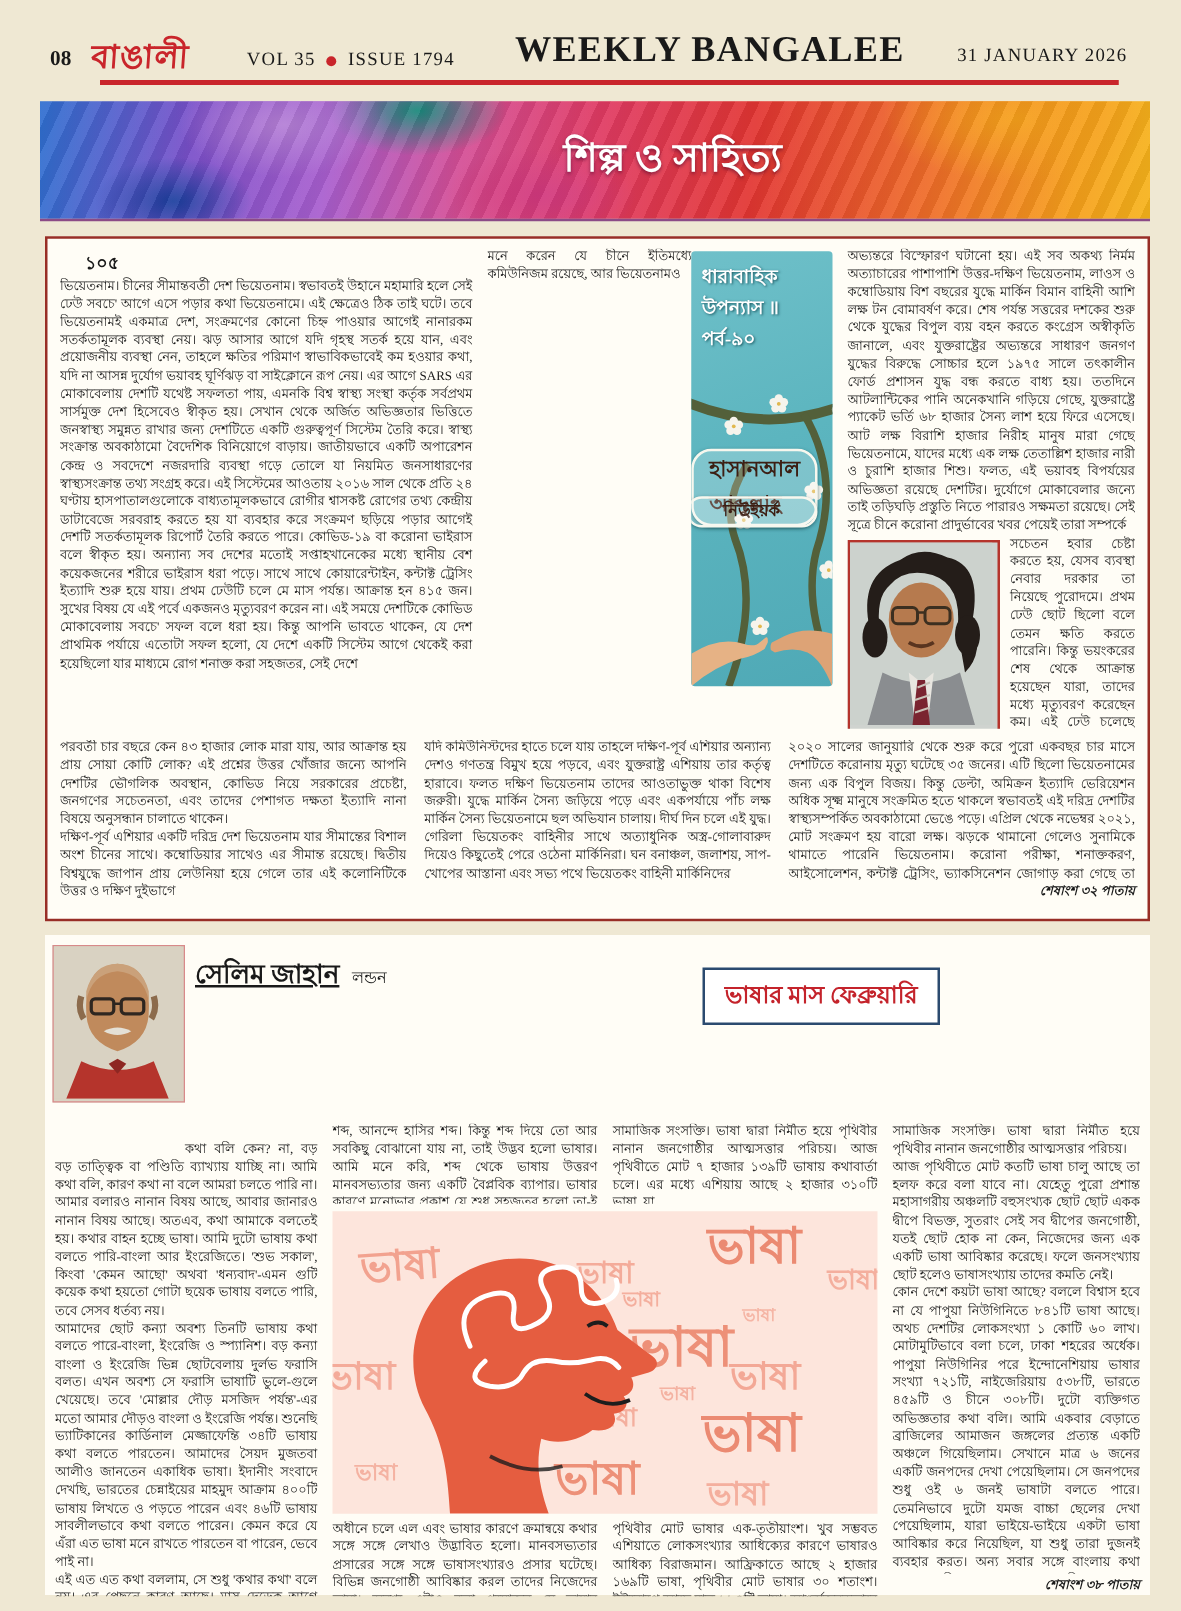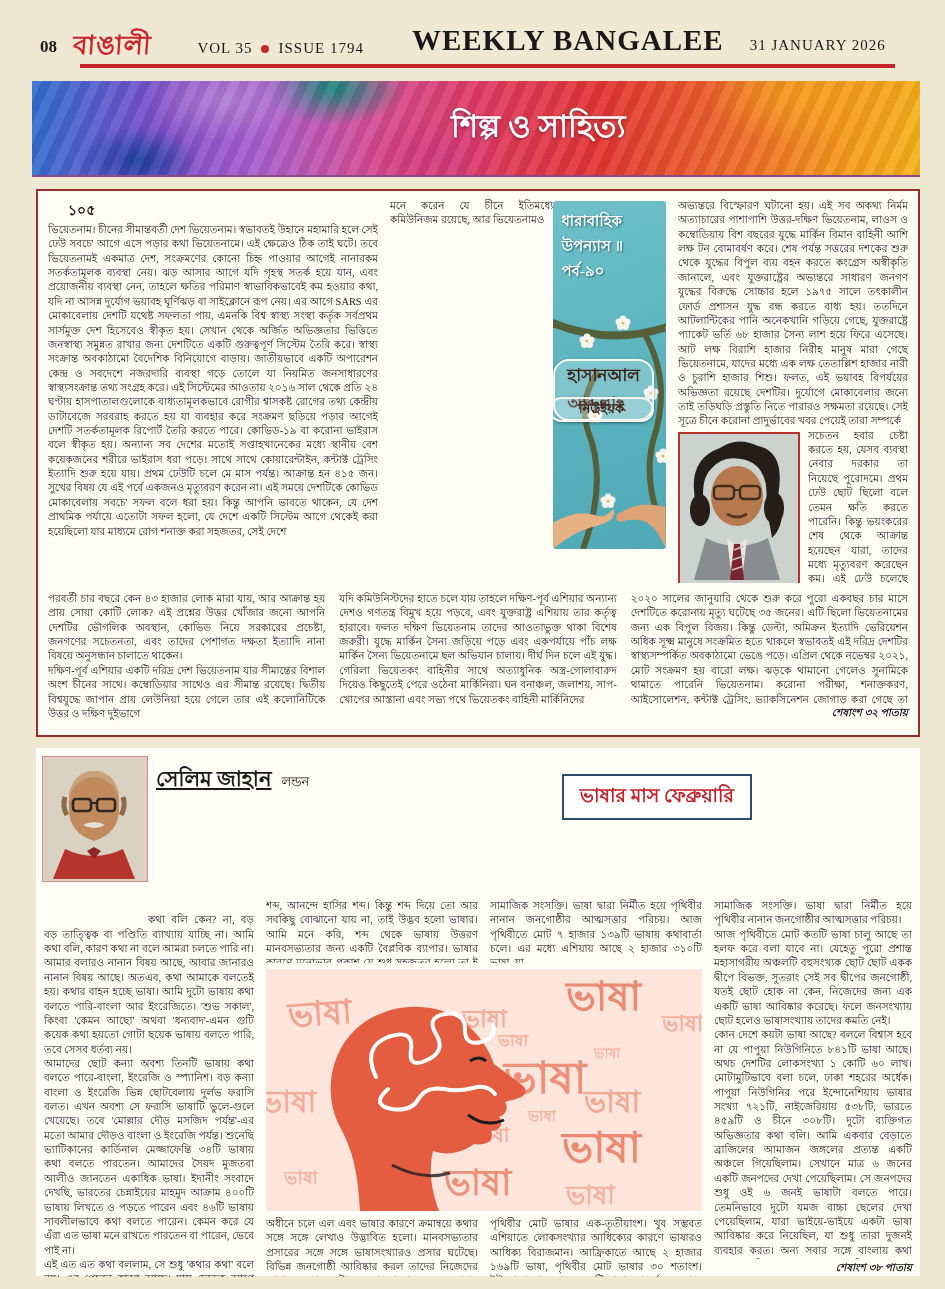--- a/index.html
+++ b/index.html
@@ -6,21 +6,21 @@
   body{width:945px;height:1289px;background:#efe8d3;font-family:"Liberation Serif", "DejaVu Sans", serif;color:#191919;overflow:hidden;}
   .page{position:relative;width:945px;height:1289px;}
 
   
   .masthead{padding:24px 25px 0 40px;}
   .mast-row{display:flex;align-items:flex-end;}
   .pageno{font-size:17px;font-weight:bold;margin-right:16px;}
   .logo{color:#c9252b;font-weight:bold;font-size:26px;line-height:.9;margin-right:46px;letter-spacing:1px;transform:skewX(-4deg);}
   .volissue{font-size:15px;letter-spacing:1px;margin-right:8px;display:flex;align-items:center;gap:9px;}
   .reddot{width:8px;height:8px;border-radius:50%;background:#c9252b;display:inline-block;}
-  .mast-title{font-size:29px;font-weight:bold;letter-spacing:1px;margin:0 26px 0 40px;}
+  .mast-title{font-size:29px;font-weight:bold;letter-spacing:1px;margin:0 42px 0 40px;}
   .mast-date{font-size:15px;letter-spacing:1px;padding-bottom:3px;}
   .redrule{height:4px;background:#c9252b;margin:7px 25px 0 40px;}
 
   
   .banner{position:relative;margin:13px 25px 0 32px;height:94px;overflow:hidden;border-bottom:2px solid #8c4b86;
     background:
       radial-gradient(90px 50px at 12% 85%, #1b3f9e 0%, rgba(27,63,158,0) 70%),
       radial-gradient(120px 60px at 22% 20%, #b47fd6 0%, rgba(180,127,214,0) 70%),
       radial-gradient(110px 55px at 45% 80%, #d2387e 0%, rgba(210,56,126,0) 70%),
       radial-gradient(150px 70px at 88% 15%, #f6a01b 0%, rgba(246,160,27,0) 72%),

